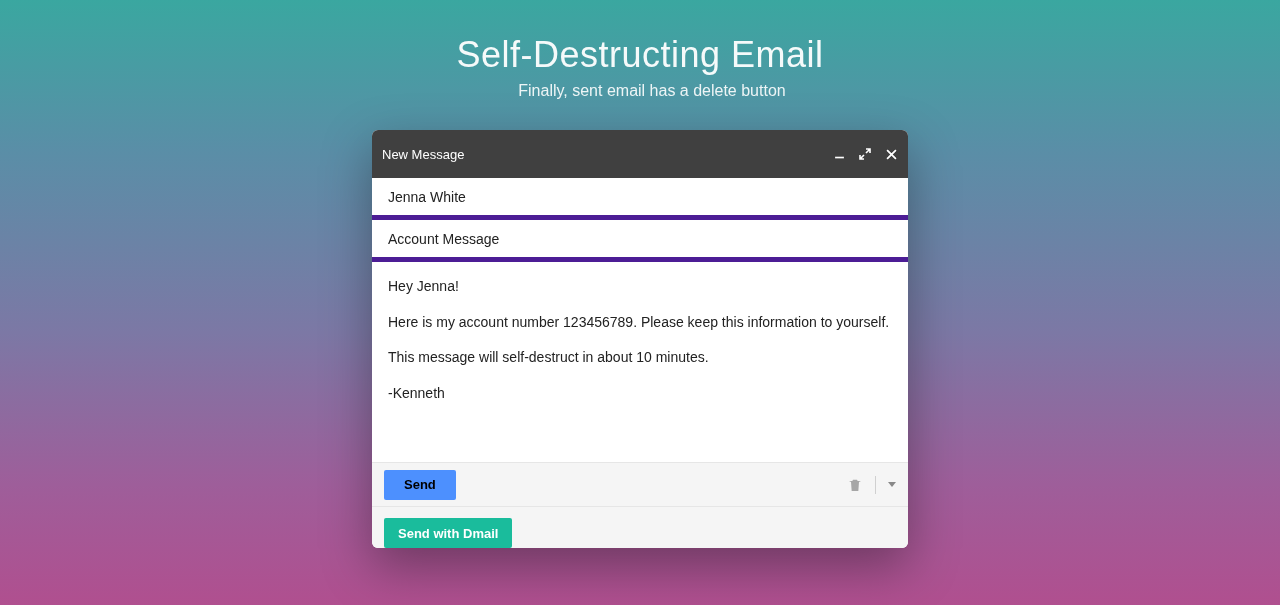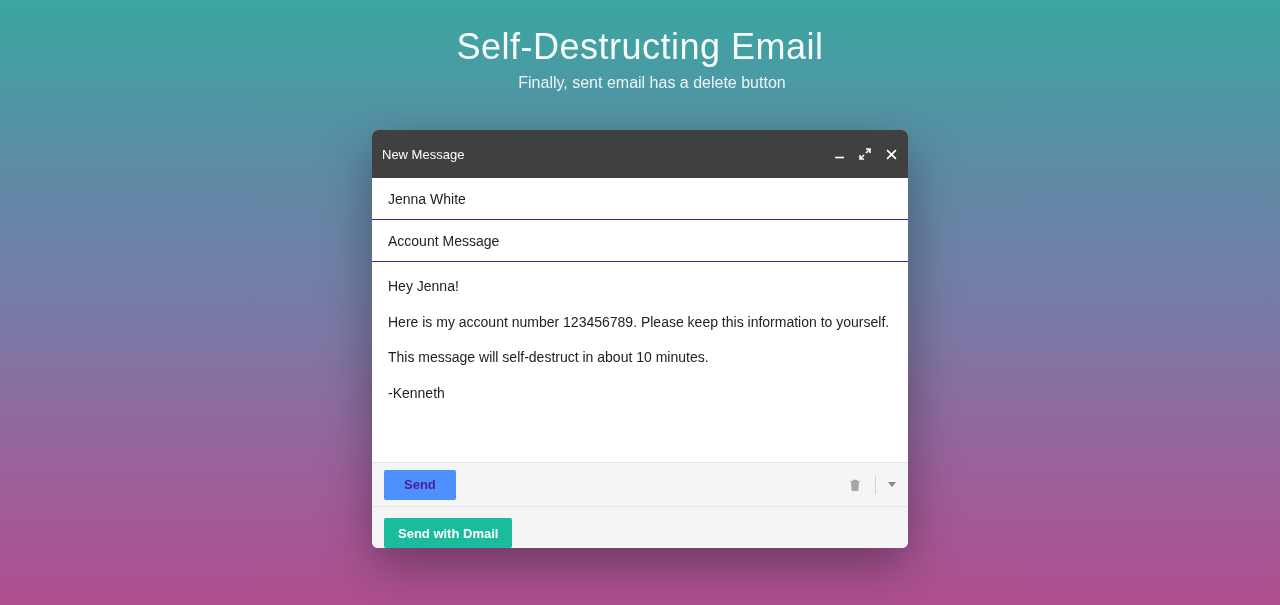--- a/index.html
+++ b/index.html
@@ -2,21 +2,21 @@
 <html><head>
 <meta charset="utf-8">
 <style>
   * { box-sizing: border-box; margin: 0; padding: 0; }
   html, body { width: 1280px; height: 605px; overflow: hidden; }
   body {
     font-family: "Helvetica Neue", Helvetica, Arial, sans-serif;
     background: linear-gradient(180deg, #3aa7a0 0%, #5a8ea7 25%, #7c78a5 55%, #9e5e9a 80%, #b04f8f 100%);
   }
 
-  .hero   { text-align: center; color: rgba(255,255,255,0.95); padding-top: 26px; }
+  .hero   { text-align: center; color: rgba(255,255,255,0.95); padding-top: 34px; }
   .hero h1{ font-size: 36px; font-weight: 300; letter-spacing: .5px; }
   .hero p { font-size: 16px; font-weight: 400; margin-top: 6px; color: rgba(255,255,255,0.9); margin-left: 24px; }
 
   .compose {
     position: absolute; left: 372px; top: 130px;
     width: 536px; background: #fff;
     border-radius: 6px; box-shadow: 0 18px 50px rgba(0,0,0,.35);
     overflow: hidden;
   }
 
@@ -24,34 +24,34 @@
     height: 48px; background: #404040; color:#fff;
     display:flex; align-items:center; justify-content:space-between;
     padding: 0 10px; font-size:13px;
   }
   .cbar .t{ font-weight:500; }
   .cbar .icons{ display:flex; gap:12px; align-items:center; }
   .cbar .ic{ width:14px; height:14px; display:inline-flex; align-items:center; justify-content:center; cursor:pointer; }
 
   .row{
     height:42px; display:flex; align-items:center; padding:0 16px;
-    border-bottom:1px solid #4c1d95; font-size:14px; color:#222;
+    border-bottom:5px solid #4c1d95; font-size:14px; color:#222;
   }
 
   .body{
     padding:14px 16px 8px; font-size:14px; color:#222; min-height:200px; line-height:1.55;
   }
   .body p{ margin-bottom:14px; }
 
   .footer1{
     height:44px; background:#f5f5f5; border-top:1px solid #e6e6e6;
     display:flex; align-items:center; padding:0 12px;
   }
   .btn-send{
-    background:#4d90fe; color:#4c1d95; border:none; border-radius:2px;
+    background:#4d90fe; color:#000000; border:none; border-radius:2px;
     height:30px; padding:0 20px; font-size:13px; font-weight:bold; cursor:pointer;
   }
   .foot-right{ margin-left:auto; display:flex; align-items:center; gap:12px; }
   .trash{ width:16px; height:16px; cursor:pointer; opacity:.55; }
   .divider{ width:1px; height:18px; background:#d0d0d0; }
   .more-tri{
     width:0; height:0; border-left:4px solid transparent; border-right:4px solid transparent;
     border-top:5px solid #888; cursor:pointer;
   }
 

